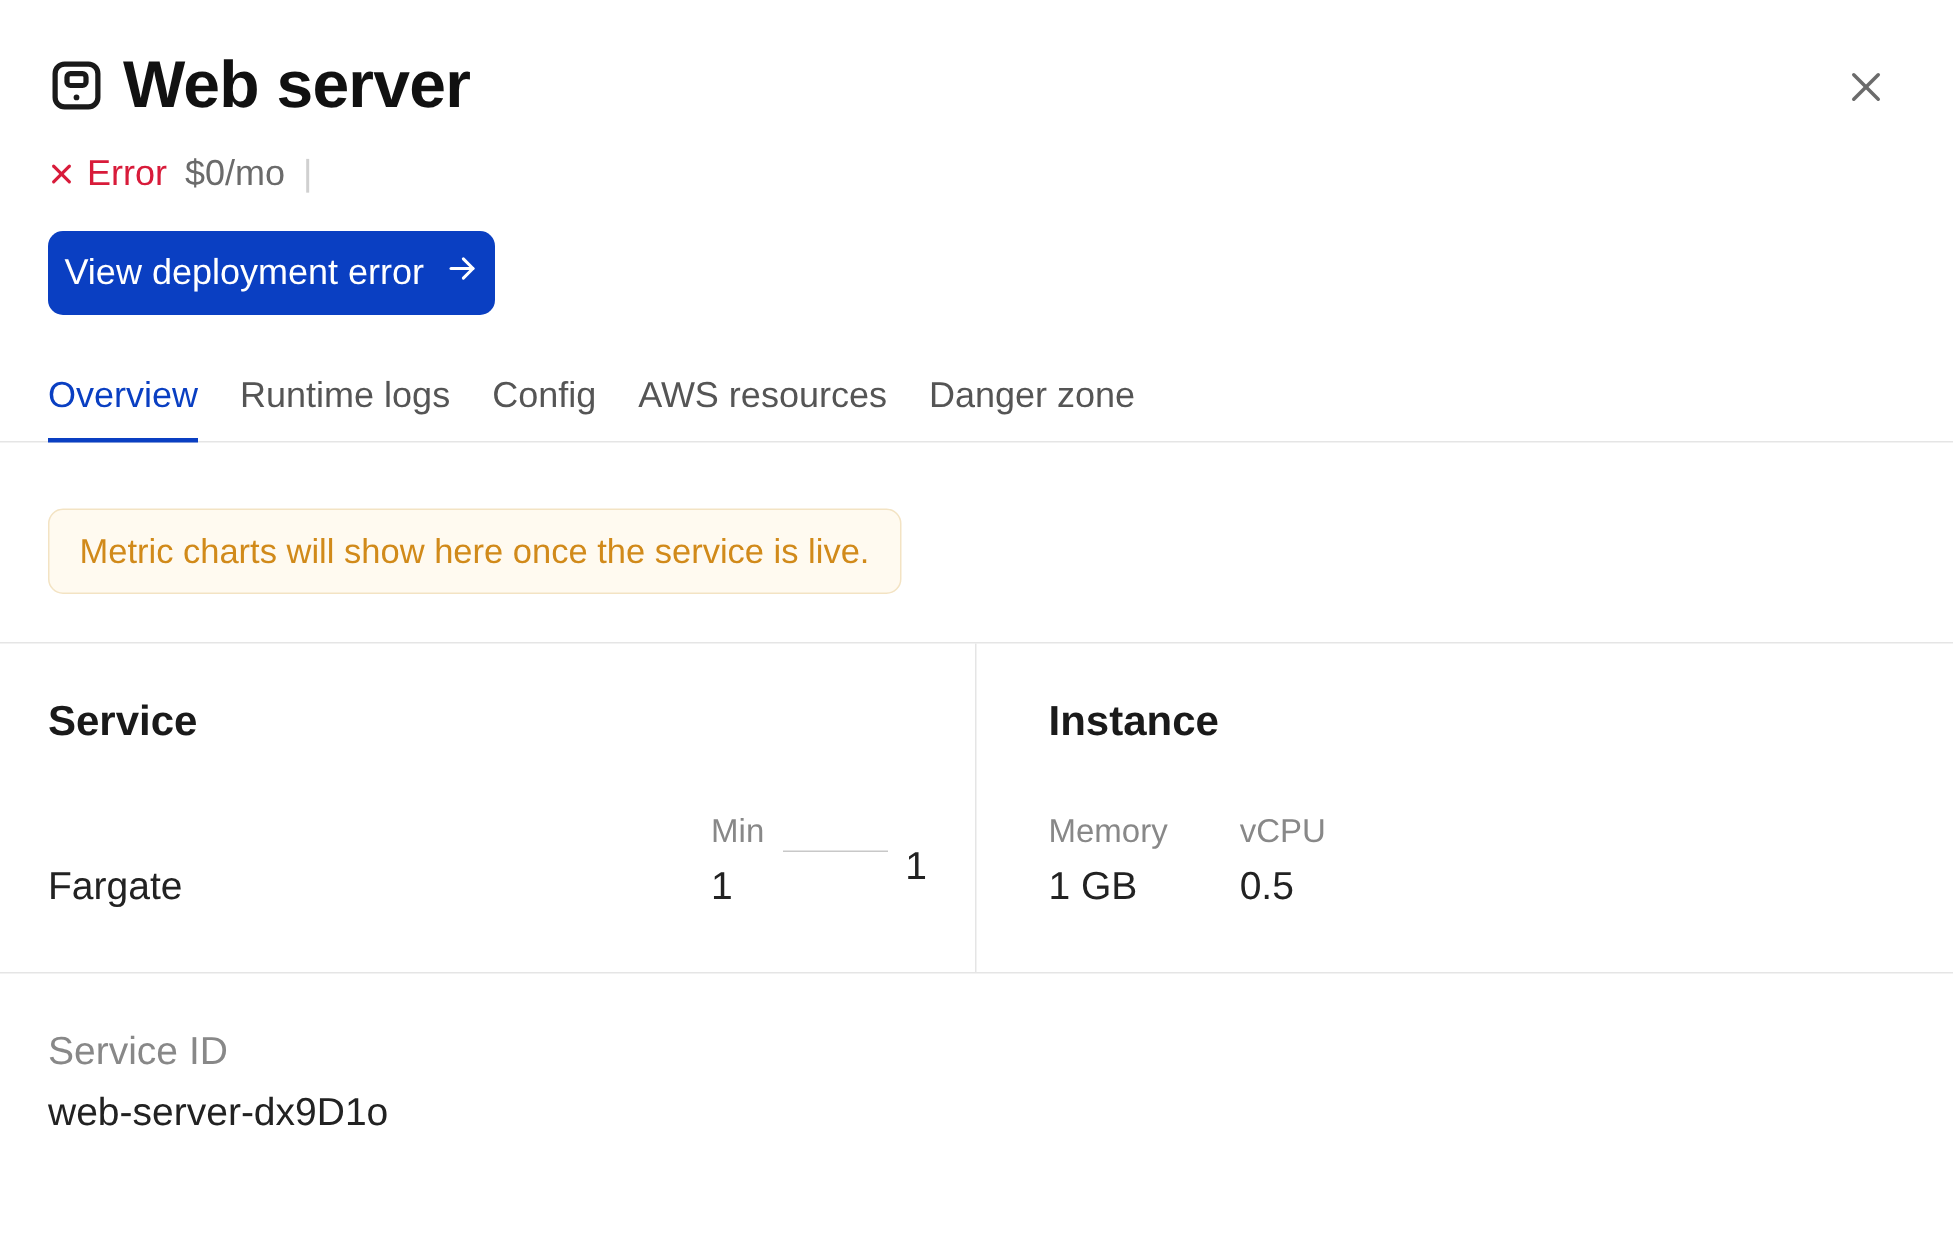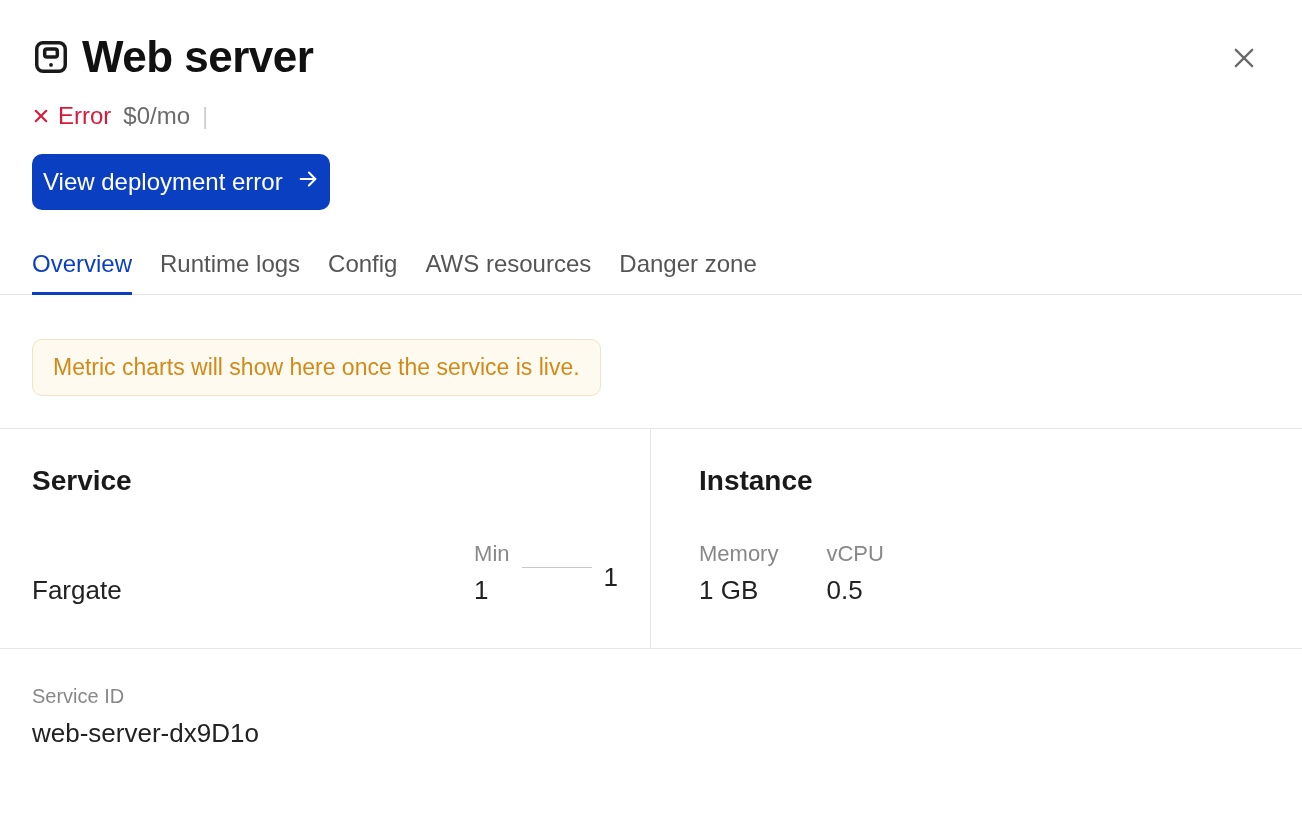--- a/index.html
+++ b/index.html
@@ -116,21 +116,21 @@
   .stat-value { font-size: 26px; color: #222; }
   .range-line {
     width: 70px; height: 1px; background: #c8c8c8;
     margin-bottom: 12px;
   }
   .range-wrap { display: flex; align-items: center; gap: 12px; }
   .bottom-row {
     margin: 0 -32px;
     padding: 36px 32px 0 32px;
   }
-  .sid-label { color: #888; font-size: 20px; margin-bottom: 10px; }
+  .sid-label { color: #888; font-size: 26px; margin-bottom: 10px; }
   .sid-value { font-size: 26px; color: #222; }
 </style>
 </head>
 <body>
 
 <div class="container">
 
   <div class="header-row">
     <div class="server-icon">
       <svg viewBox="0 0 24 24" width="38" height="48" fill="none" stroke="#1a1a1a" stroke-width="2.2" stroke-linecap="round" stroke-linejoin="round">

